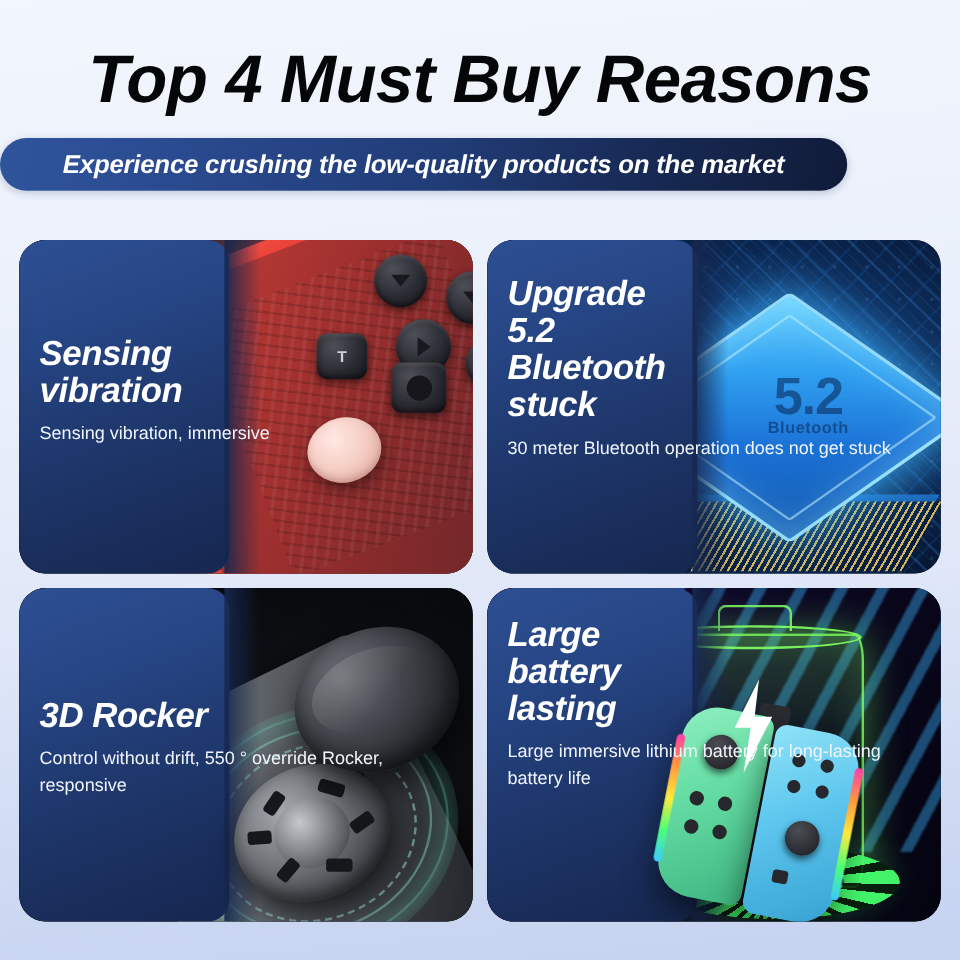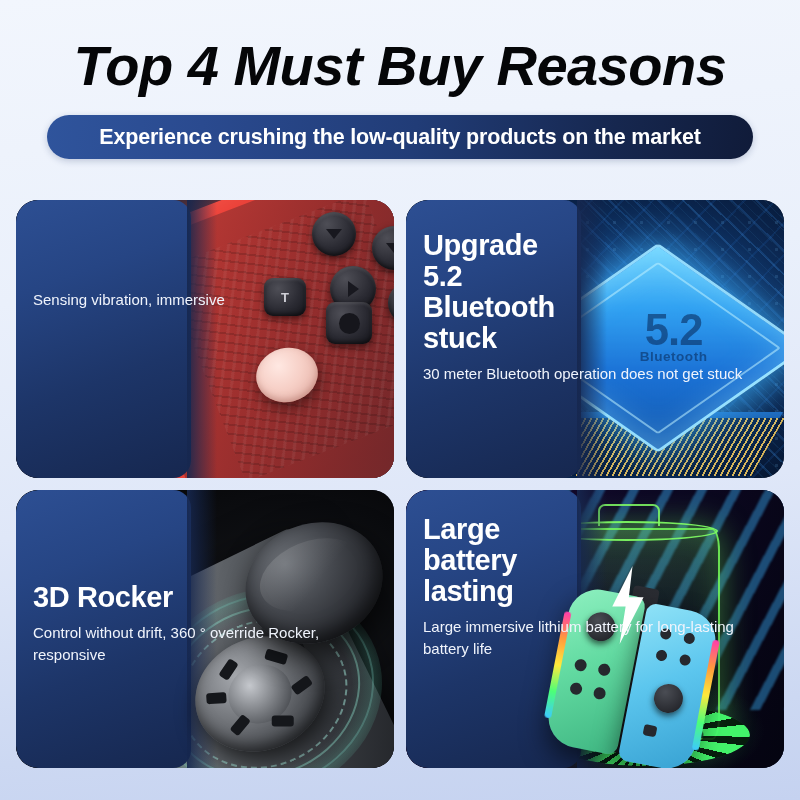--- a/index.html
+++ b/index.html
@@ -18,22 +18,23 @@
     font-weight:bold;
     font-style:italic;
     letter-spacing:-0.5px;
     color:#050608;
     line-height:1;
     padding-top:38px;
   }
 
   .banner-wrap{
     display:flex;
-    justify-content:center;
+    justify-content:flex-start;
     margin-top:21px;
+    font-style:italic;
   }
   .banner{
     width:706px;
     height:44px;
     border-radius:22px;
     background:linear-gradient(100deg,#2f549c 0%,#2a4a8f 22%,#213c77 52%,#16274f 80%,#101b39 100%);
     display:flex;
     align-items:center;
     justify-content:center;
     box-shadow:0 2px 7px rgba(20,40,90,.22);
@@ -87,20 +88,21 @@
     position:absolute;
     left:17px; right:8px;
     z-index:5;
   }
   .card-title{
     color:#ffffff;
     font-weight:bold;
     font-size:29px;
     line-height:1.07;
     letter-spacing:-0.4px;
+    font-style:italic;
   }
   .card-desc{
     color:#f0f4fc;
     font-size:15px;
     line-height:1.45;
     margin-top:9px;
     font-weight:400;
   }
 
   
@@ -463,20 +465,24 @@
         </div>
       <div class="btn-r" style="left:372px;top:82px;width:42px;height:42px;"></div>
       <div class="btn-sq" style="left:248px;top:78px;width:42px;height:38px;">T</div>
       <div class="btn-sq" style="left:310px;top:102px;width:46px;height:42px;">
           <span class="dot-b"></span>
         </div>
       <div class="stick"></div>
     </div>
     <div class="panel"></div>
     <div class="panel-inner">
+      <div class="card-title">
+        <div>Sensing</div>
+        <div>vibration</div>
+      </div>
       <div class="card-desc">Sensing vibration, immersive</div>
     </div>
   </div>
 
   <div class="card c2">
     <div class="card-art art-chip">
       <div class="pcb"></div>
       <div class="pcb-dots"></div>
       <div class="glow-chip"></div>
       <div class="chip-base"></div>
@@ -515,21 +521,21 @@
         <span class="gear-slot" style="left:98px;top:58px;width:20px;height:11px;transform:rotate(-14deg);"></span>
         <span class="gear-slot" style="left:66px;top:84px;width:22px;height:11px;transform:rotate(22deg);"></span>
         <span class="gear-slot" style="left:26px;top:72px;width:20px;height:11px;transform:rotate(-28deg);"></span>
       </div>
       <div class="cap-stem"></div>
       <div class="cap"></div>
     </div>
     <div class="panel"></div>
     <div class="panel-inner">
       <div class="card-title">3D Rocker</div>
-      <div class="card-desc">Control without drift,  360 ° override Rocker, responsive</div>
+      <div class="card-desc">Control without drift,  550 ° override Rocker, responsive</div>
     </div>
   </div>
 
   <div class="card c4">
     <div class="card-art art-batt">
       <div class="stripes"></div>
       <div class="glow-purple"></div>
       <div class="glow-green"></div>
       <div class="batt">
         <span class="batt-nub"></span>

